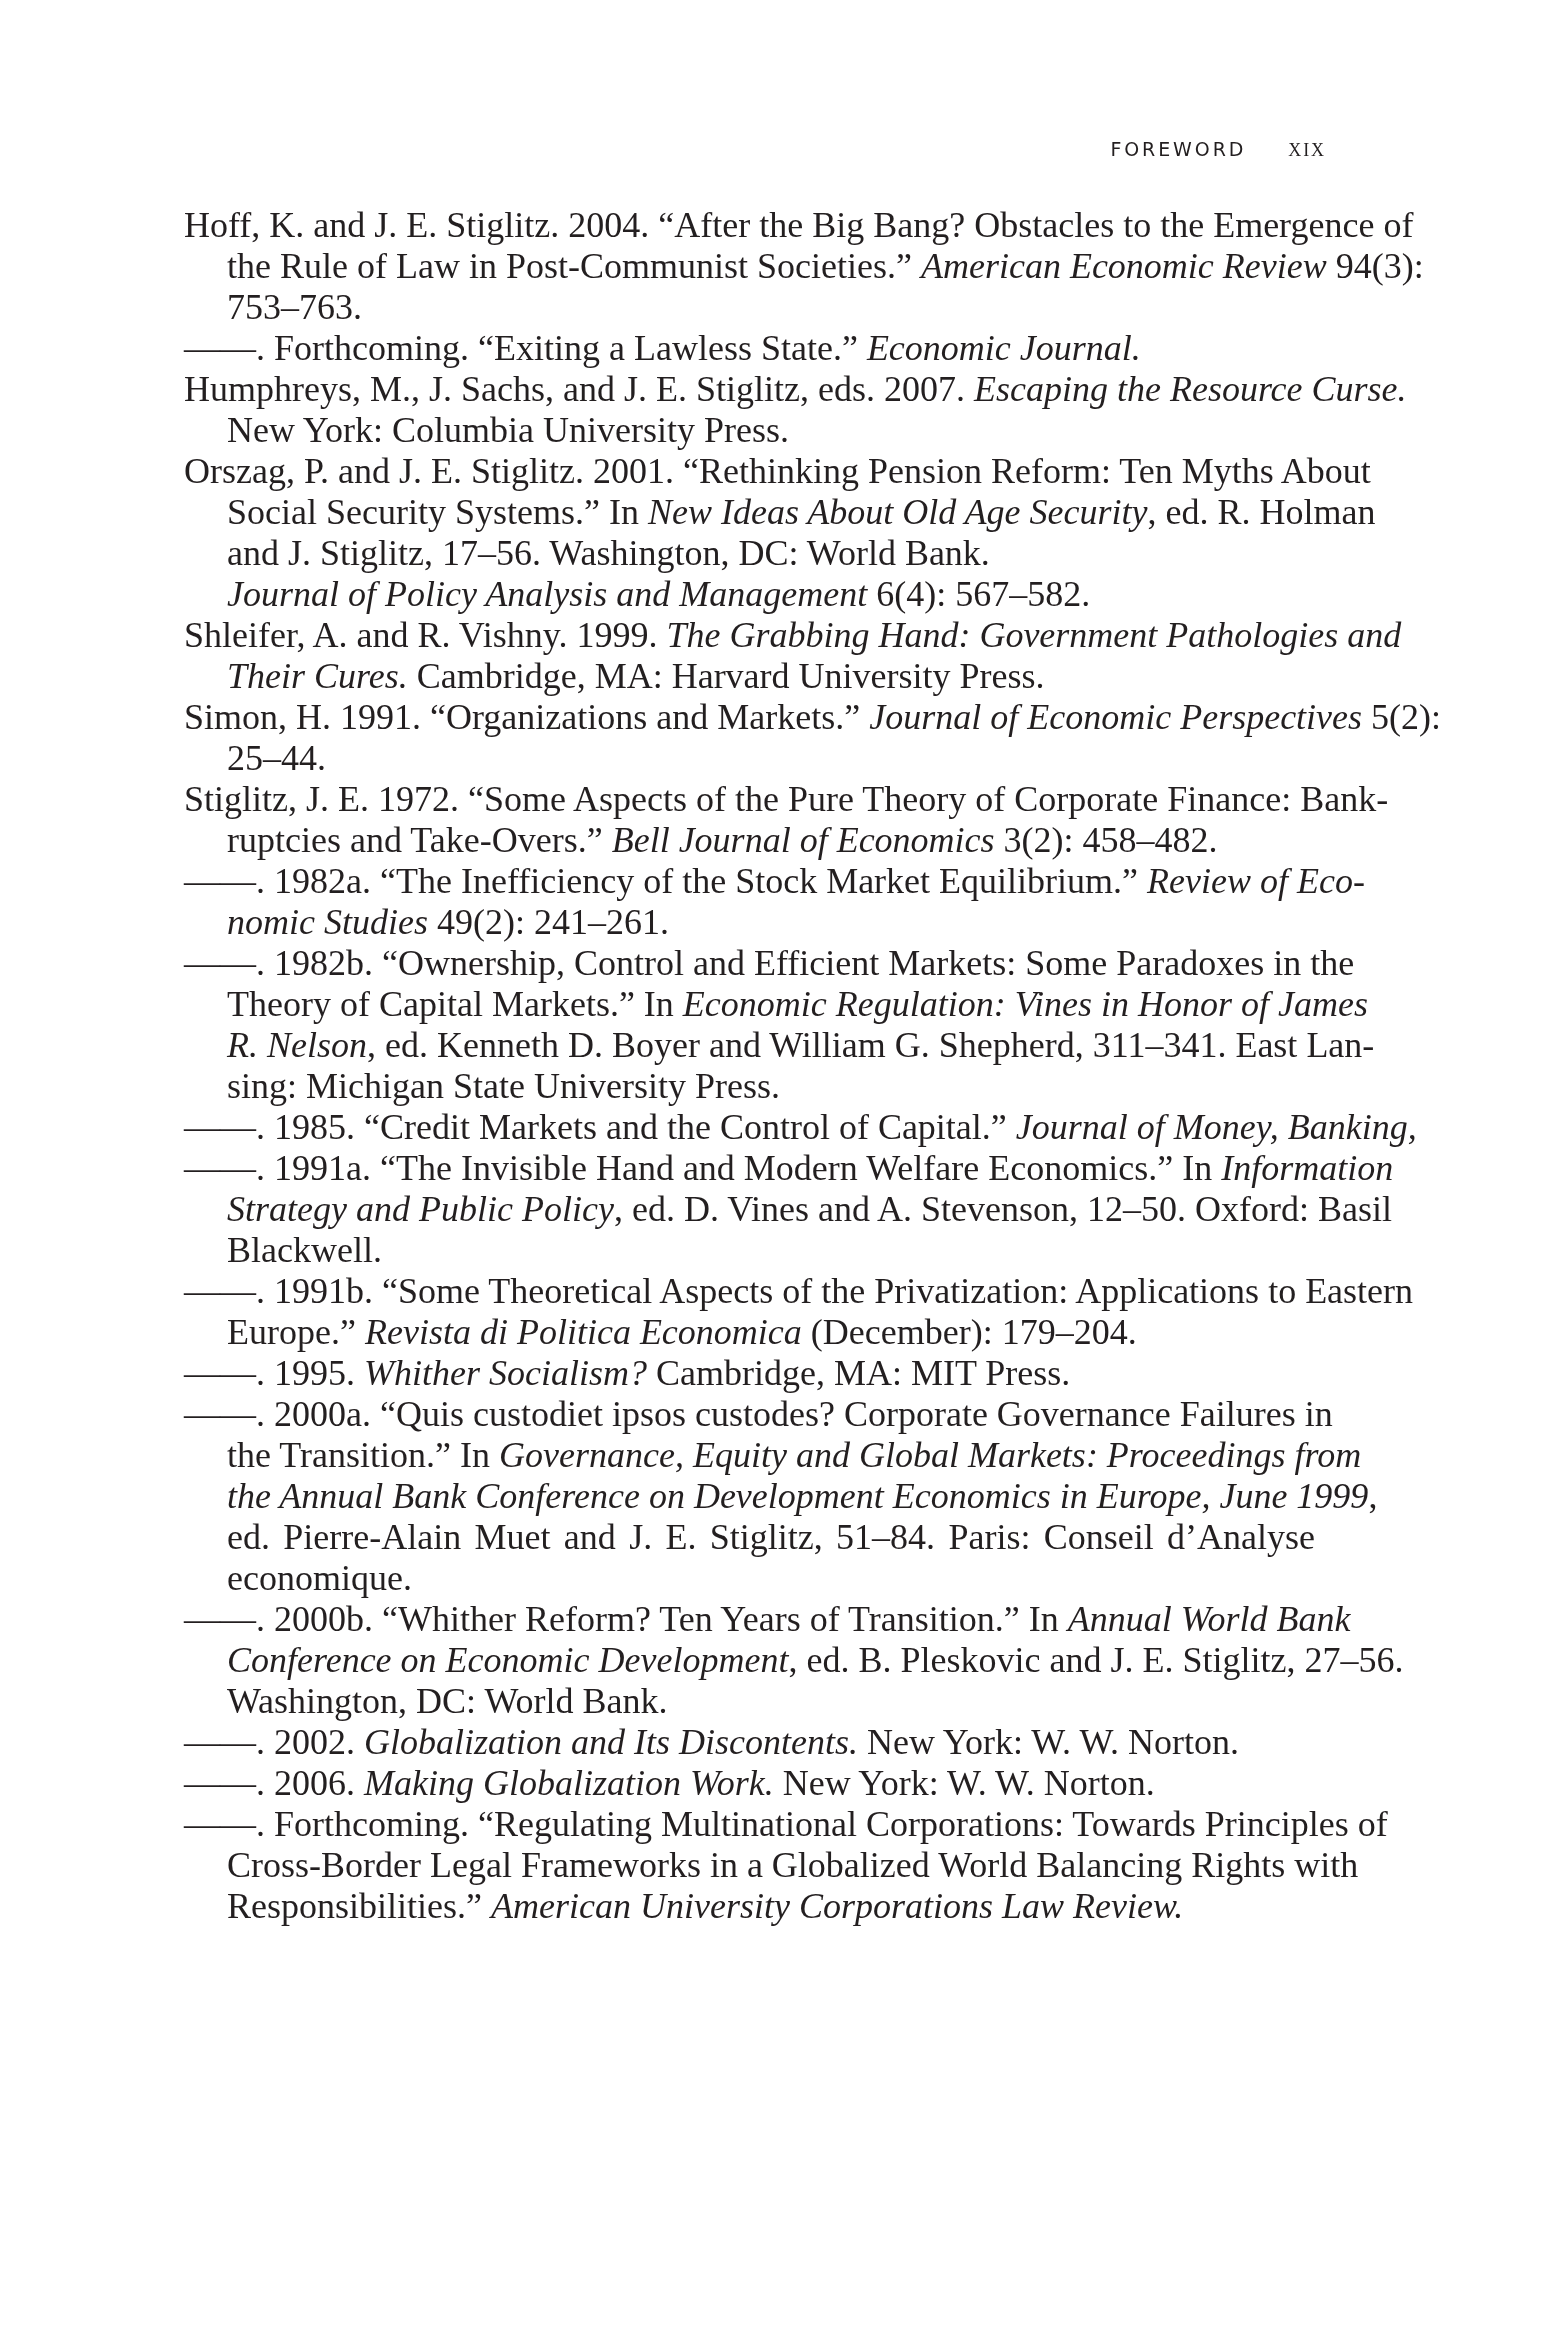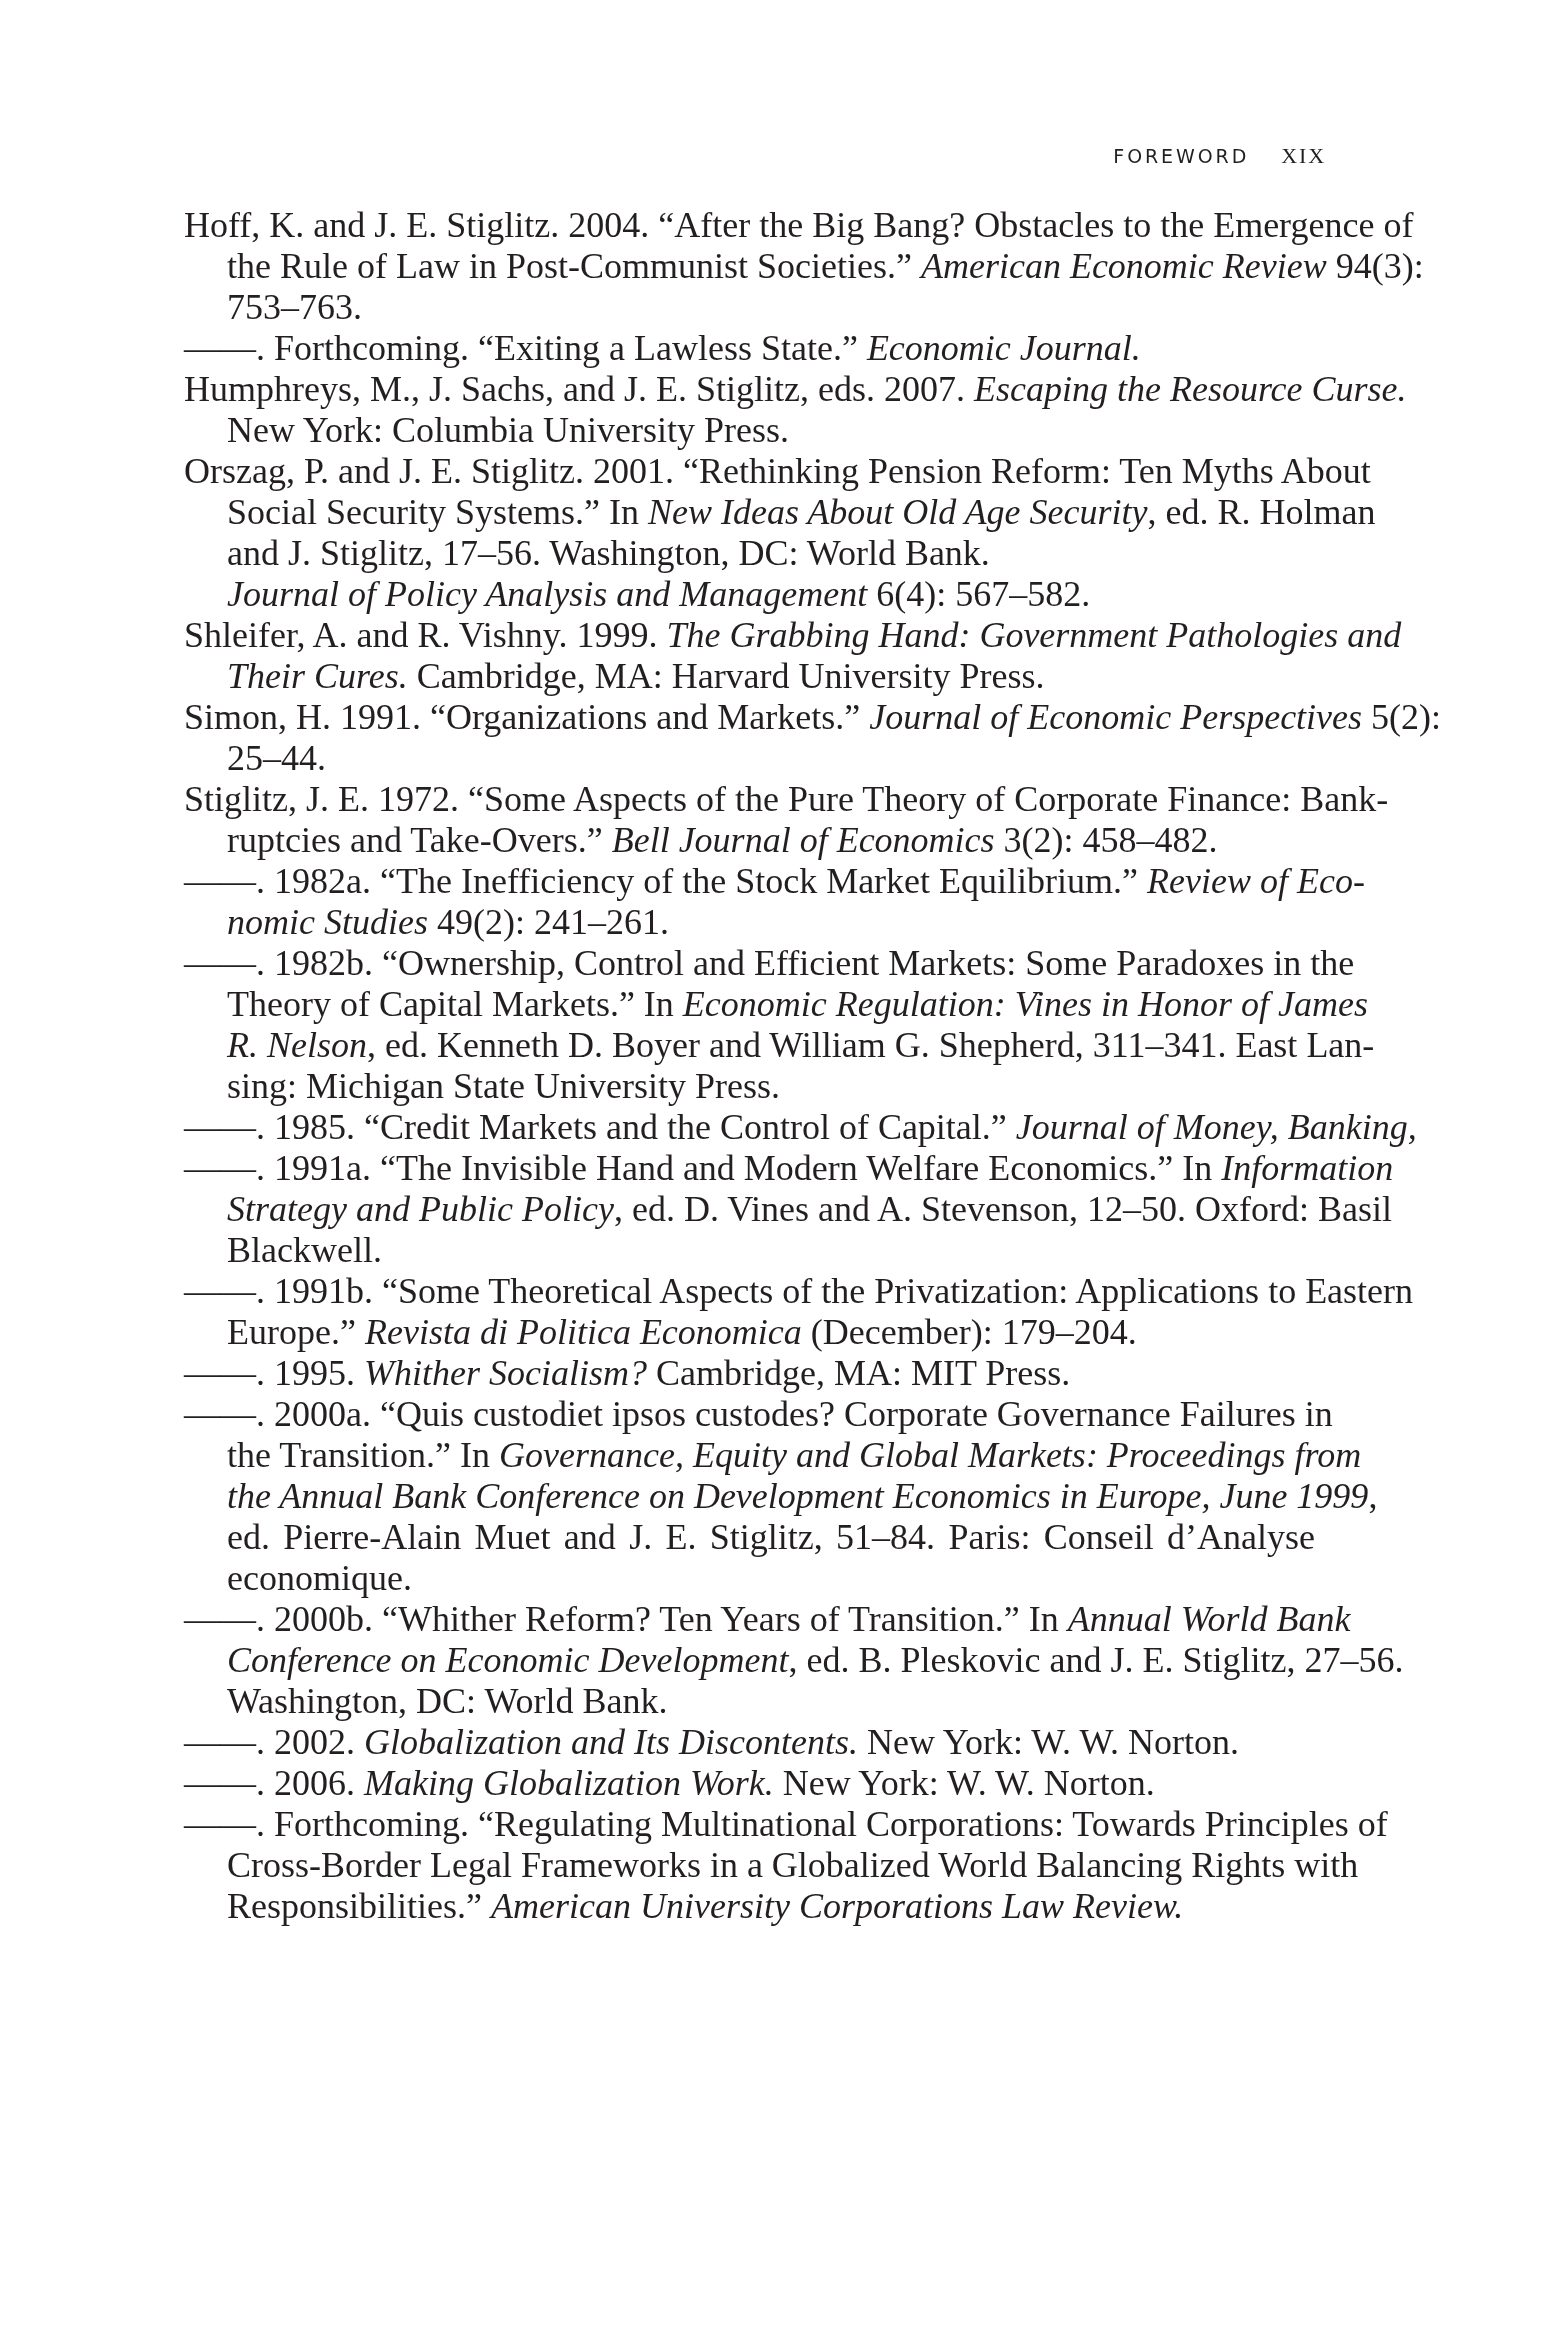--- a/index.html
+++ b/index.html
@@ -1,20 +1,20 @@
 <!DOCTYPE html>
 <html><head>
 <meta charset="utf-8">
 <style>
   html, body { margin: 0; padding: 0; background: #ffffff; }
   body { width: 1561px; height: 2341px; position: relative; overflow: hidden; }
   .page { position: absolute; left: 0; top: 0; width: 1561px; height: 2341px; background: #fff; color: #231f20; }
-  .running-head { position: absolute; top: 134px; right: 235px; height: 38px; display: flex; align-items: baseline; gap: 32px; }
+  .running-head { position: absolute; top: 134px; right: 235px; height: 38px; display: flex; align-items: baseline; gap: 42px; }
   .rh-section { font-family: "DejaVu Sans", sans-serif; font-size: 19px; letter-spacing: 2.9px; color: #231f20; }
-  .rh-folio { font-family: "Liberation Serif", serif; font-size: 32px; letter-spacing: 1.9px; color: #231f20; font-variant: small-caps; text-transform: lowercase; }
+  .rh-folio { font-family: "Liberation Serif", serif; font-size: 25px; letter-spacing: 1.9px; color: #231f20; font-variant: small-caps; text-transform: lowercase; }
   .refs { position: absolute; left: 184px; top: 205px; width: 1131px; font-family: "Liberation Serif", serif; font-size: 36px; line-height: 41px; color: #231f20; }
   .entry { margin: 0; }
   .line { display: block; white-space: nowrap; text-align: justify; text-align-last: justify; height: 41px; }
   .line.last { text-align-last: left; }
   .line.indent { padding-left: 43px; }
   .it { font-style: italic; }
 </style>
 </head>
 <body>
 

